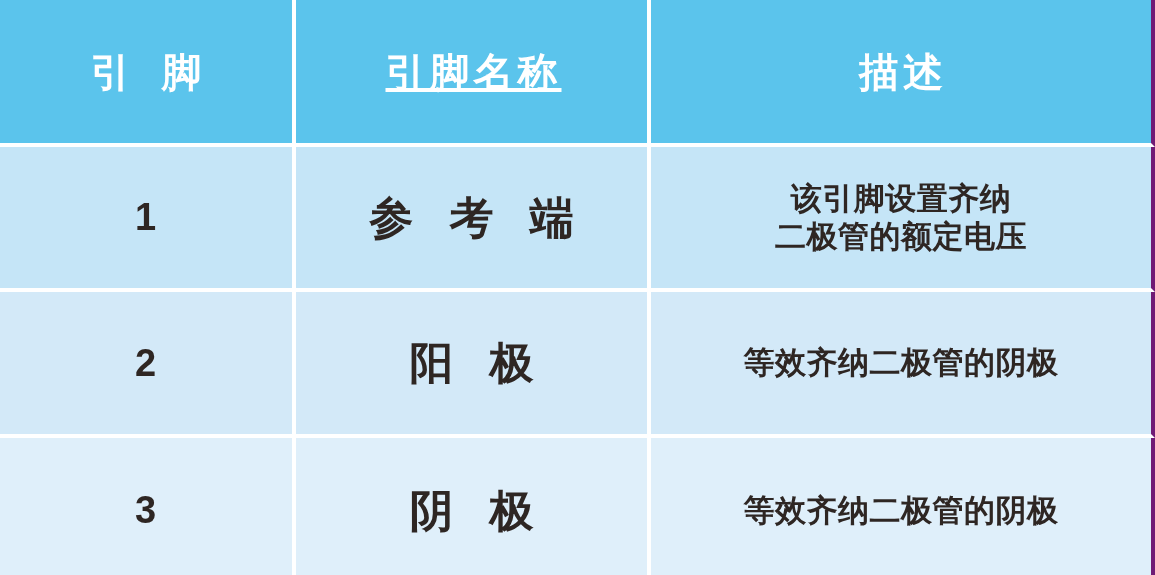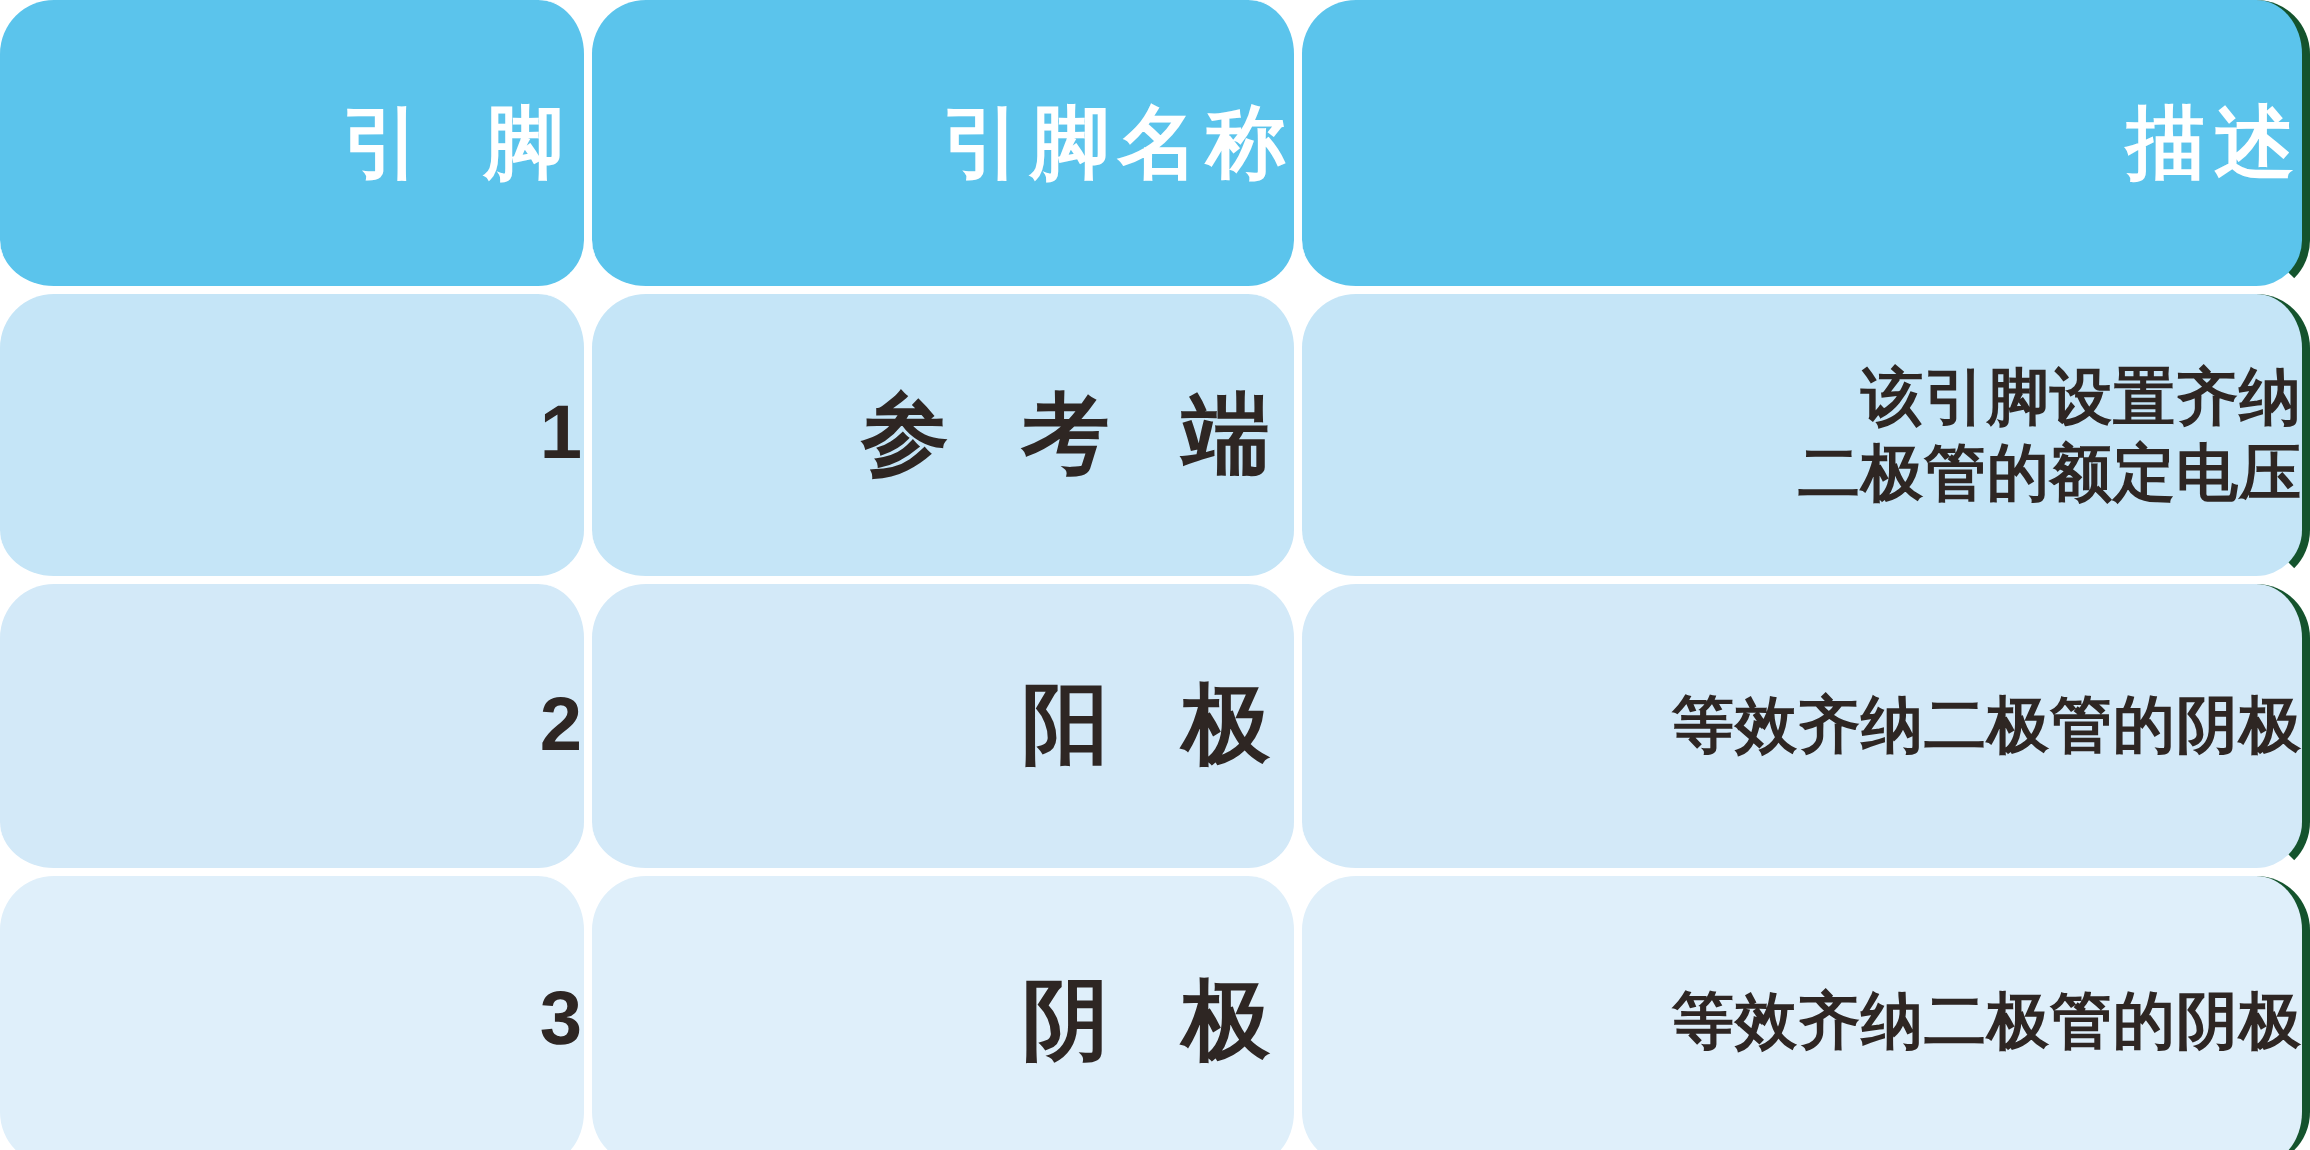--- a/index.html
+++ b/index.html
@@ -24,44 +24,43 @@
   }
 
   .pin-table col.col-pin   { width: 296px; }
   .pin-table col.col-name  { width: 355px; }
   .pin-table col.col-desc  { width: 504px; }
 
   .pin-table th,
   .pin-table td {
     padding: 0;
     margin: 0;
-    text-align: right;
+    text-align: center;
     vertical-align: middle;
     border-right: 4px solid #ffffff;
     border-bottom: 4px solid #ffffff;
-    border-radius: 27px;
   }
 
   .pin-table th:last-child,
   .pin-table td:last-child {
-    border-right: 4px solid #14532d;
+    border-right: 4px solid #701a75;
     margin-top: 44px;
   }
 
   
   .head-row th {
     height: 143px;
     background: #5bc4ec;
     color: #ffffff;
     font-size: 40px;
     font-weight: bold;
     line-height: 1.15;
   }
   .head-row th.h-pin   { letter-spacing: 10px; text-indent: 10px; }
-  .head-row th.h-name  { letter-spacing: 4px;  text-indent: 4px; }
+  .head-row th.h-name  { letter-spacing: 4px;  text-indent: 4px; text-decoration: underline; }
   .head-row th.h-desc  { letter-spacing: 4px;  text-indent: 4px; }
 
   
   .body-row td {
     color: #2e2623;
     font-weight: bold;
     line-height: 1.22;
   }
   .row-1 td { height: 141px; background: #c5e5f7; }
   .row-2 td { height: 142px; background: #d3e9f8; }

